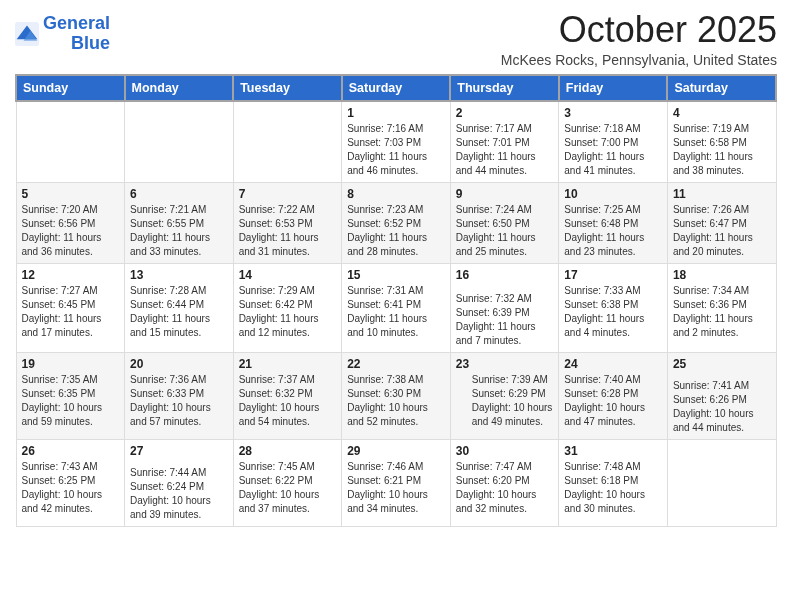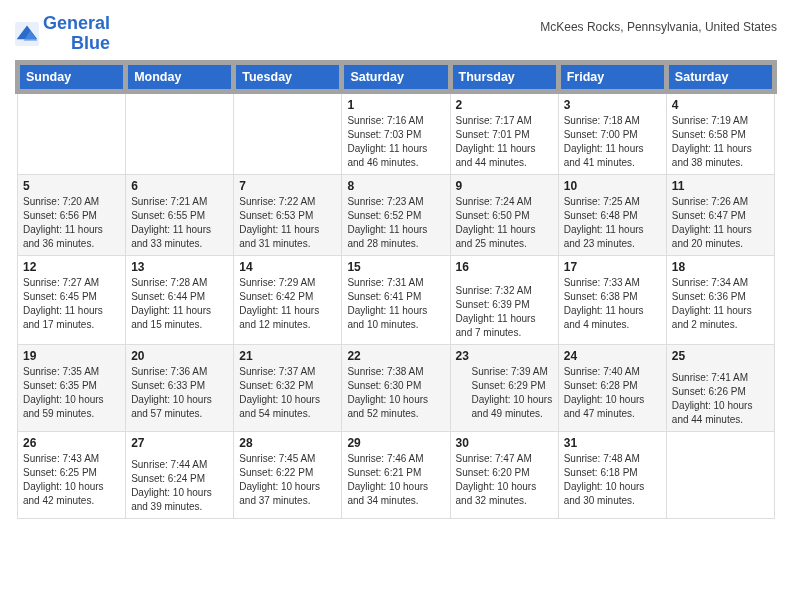--- a/index.html
+++ b/index.html
@@ -42,37 +42,37 @@
     .title-block {
       text-align: right;
     }
     .month-title {
       font-size: 36px;
       font-weight: normal;
       color: #222;
       line-height: 1.1;
     }
     .location {
-      font-size: 12px;
+      font-size: 14px;
       color: #444;
-      margin-top: 10px;
+      margin-top: 2px;
     }
     .calendar {
       width: 100%;
       border-collapse: collapse;
       border: 1px solid #ccc;
     }
     .calendar th {
       background: #2a6bcc;
       color: #fff;
       font-size: 12.5px;
       font-weight: bold;
       padding: 5px 6px;
       text-align: left;
-      border: 5px solid #a3a3a3;
+      border: 2px solid #a3a3a3;
     }
     .calendar td {
       border: 1px solid #ddd;
       vertical-align: top;
       padding: 4px 5px;
       width: calc(100% / 7);
       min-height: 80px;
       font-size: 10.5px;
       color: #222;
       background: #fff;
@@ -104,20 +104,21 @@
         <rect x="0" y="0" width="28" height="28" fill="#eaf0fb" rx="3"></rect>
         <polygon points="14,4 26,20 2,20" fill="#2a6bcc"></polygon>
         <polygon points="18,10 26,22 10,22" fill="#5090e0" opacity="0.7"></polygon>
       </svg>
       <div class="logo-text">
         <span>General</span><br>
         <span style="color:#2a6bcc">Blue</span>
       </div>
     </div>
     <div class="title-block">
+      <div class="month-title">October 2025</div>
       <div class="location">McKees Rocks, Pennsylvania, United States</div>
     </div>
   </div>
 
   <table class="calendar">
     <thead>
       <tr>
       <th>Sunday</th>
           <th>Monday</th>
           <th>Tuesday</th>

